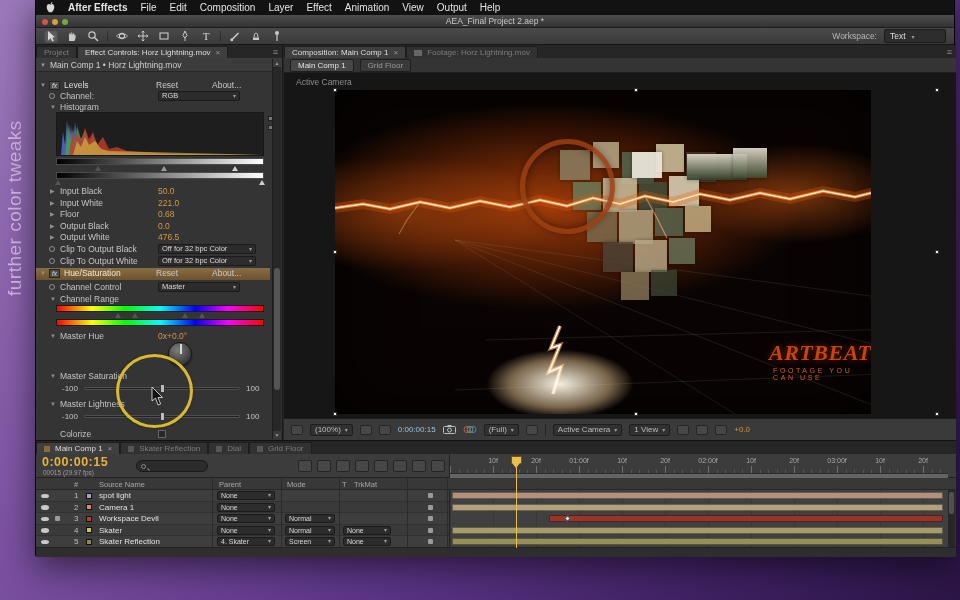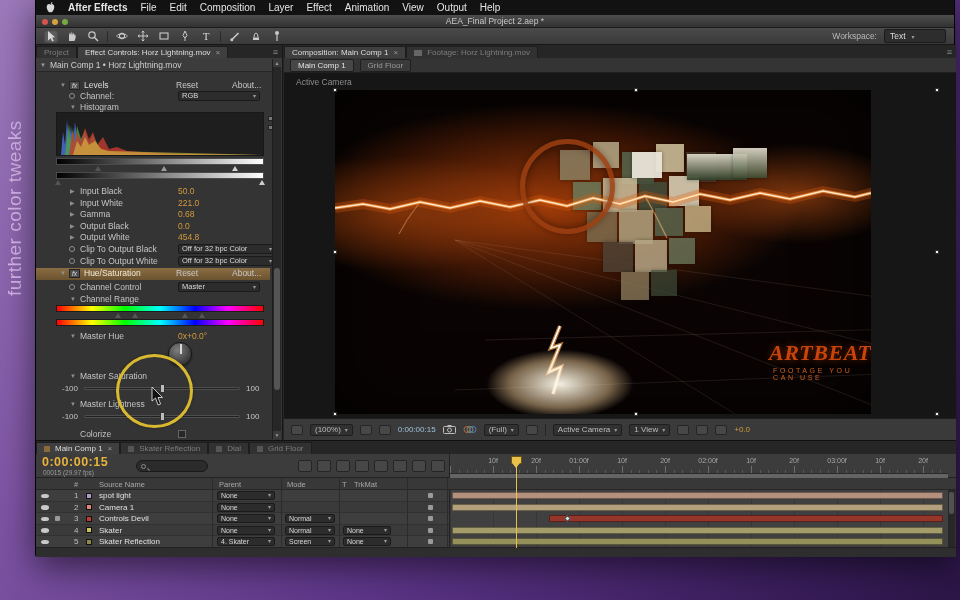--- a/index.html
+++ b/index.html
@@ -45,21 +45,21 @@
   .tab.dim { color:#7c7c7c; }
   .tab .x { color:#9a9a9a; font-size:8px; }
   .panel-menu-icon { position:absolute; right:4px; top:2px; color:#8a8a8a; font-size:9px; }
 
   
   .ecw { position:absolute; left:0; top:0; width:247px; height:395px; border-right:1px solid #171717; background:#343434; }
   .breadcrumb-row { height:14px; background:#3c3c3c; border-bottom:1px solid #262626; display:flex; align-items:center; gap:4px; padding:0 4px; color:#cfcfcf; font-size:8.5px; }
   .twirl { color:#9a9a9a; font-size:6px; }
   .ecw-content { position:relative; height:368px; overflow:hidden; background:#343434; }
   .erow { position:absolute; left:0; right:12px; height:11px; font-size:8.5px; color:#c4c4c4; }
-  .erow > * { position:absolute; top:0; line-height:11px;margin-left:20px; }
+  .erow > * { position:absolute; top:0; line-height:11px; }
   .e-twirl { left:14px; color:#8e8e8e; font-size:6px; }
   .e-twirl0 { left:4px; color:#8e8e8e; font-size:6px; }
   .fx-badge { left:13px; top:1px; width:11px; height:9px; background:#4c4c4c; border:1px solid #242424; color:#ddd; font-size:6.5px; font-style:italic; text-align:center; line-height:8px; }
   .e-name { left:28px; color:#dedede; }
   .e-label { left:24px; }
   .e-value { left:122px; color:#d19a3d; }
   .e-link { color:#c9c9c9; text-decoration-color:#777; }
   .e-reset { left:120px; } .e-about { left:176px; }
   .stopwatch { left:13px; top:2px; width:6px; height:6px; border:1px solid #8e8e8e; border-radius:50%; }
   .dd { position:absolute; height:10px; background:#2c2c2c; border:1px solid #1a1a1a; border-radius:2px; color:#d8d8d8; font-size:7.5px; line-height:8px; padding:0 3px; display:flex; align-items:center; justify-content:space-between; }
@@ -340,32 +340,32 @@
             <span class="e-label">Input Black</span>
             <span class="e-value">50.0</span>
           </div>
           <div class="erow" style="top:126px">
             <span class="e-twirl">▶</span>
             <span class="e-label">Input White</span>
             <span class="e-value">221.0</span>
           </div>
           <div class="erow" style="top:137px">
             <span class="e-twirl">▶</span>
-            <span class="e-label">Gamma</span>
+            <span class="e-label">Floor</span>
             <span class="e-value">0.68</span>
           </div>
           <div class="erow" style="top:149px">
             <span class="e-twirl">▶</span>
             <span class="e-label">Output Black</span>
             <span class="e-value">0.0</span>
           </div>
           <div class="erow" style="top:160px">
             <span class="e-twirl">▶</span>
             <span class="e-label">Output White</span>
-            <span class="e-value">454.8</span>
+            <span class="e-value">476.5</span>
           </div>
           <div class="erow" style="top:172px">
             <span class="stopwatch"></span>
             <span class="e-label">Clip To Output Black</span>
             <div class="dd" style="left:122px;width:98px;top:0">
                 <span>Off for 32 bpc Color</span>
                 <span class="arr">▾</span>
               </div>
           </div>
           <div class="erow" style="top:184px">
@@ -675,21 +675,21 @@
               <span class="arr">▾</span>
             </div>
           <span class="spk" style="left:392px"></span>
         </div>
 
         <div class="tl-row" style="top:23px">
           <span class="eye"></span>
           <span class="spk"></span>
           <span class="rownum">3</span>
           <span class="chip" style="background: rgb(194, 59, 46);"></span>
-          <span class="lname">Controls Devil</span>
+          <span class="lname">Workspace Devil</span>
           <div class="dd dd-row" style="left:181px;width:58px">
               <span>None</span>
               <span class="arr">▾</span>
             </div>
           <div class="dd dd-row" style="left:249px;width:50px">
               <span>Normal</span>
               <span class="arr">▾</span>
             </div>
           <span class="spk" style="left:392px"></span>
         </div>

